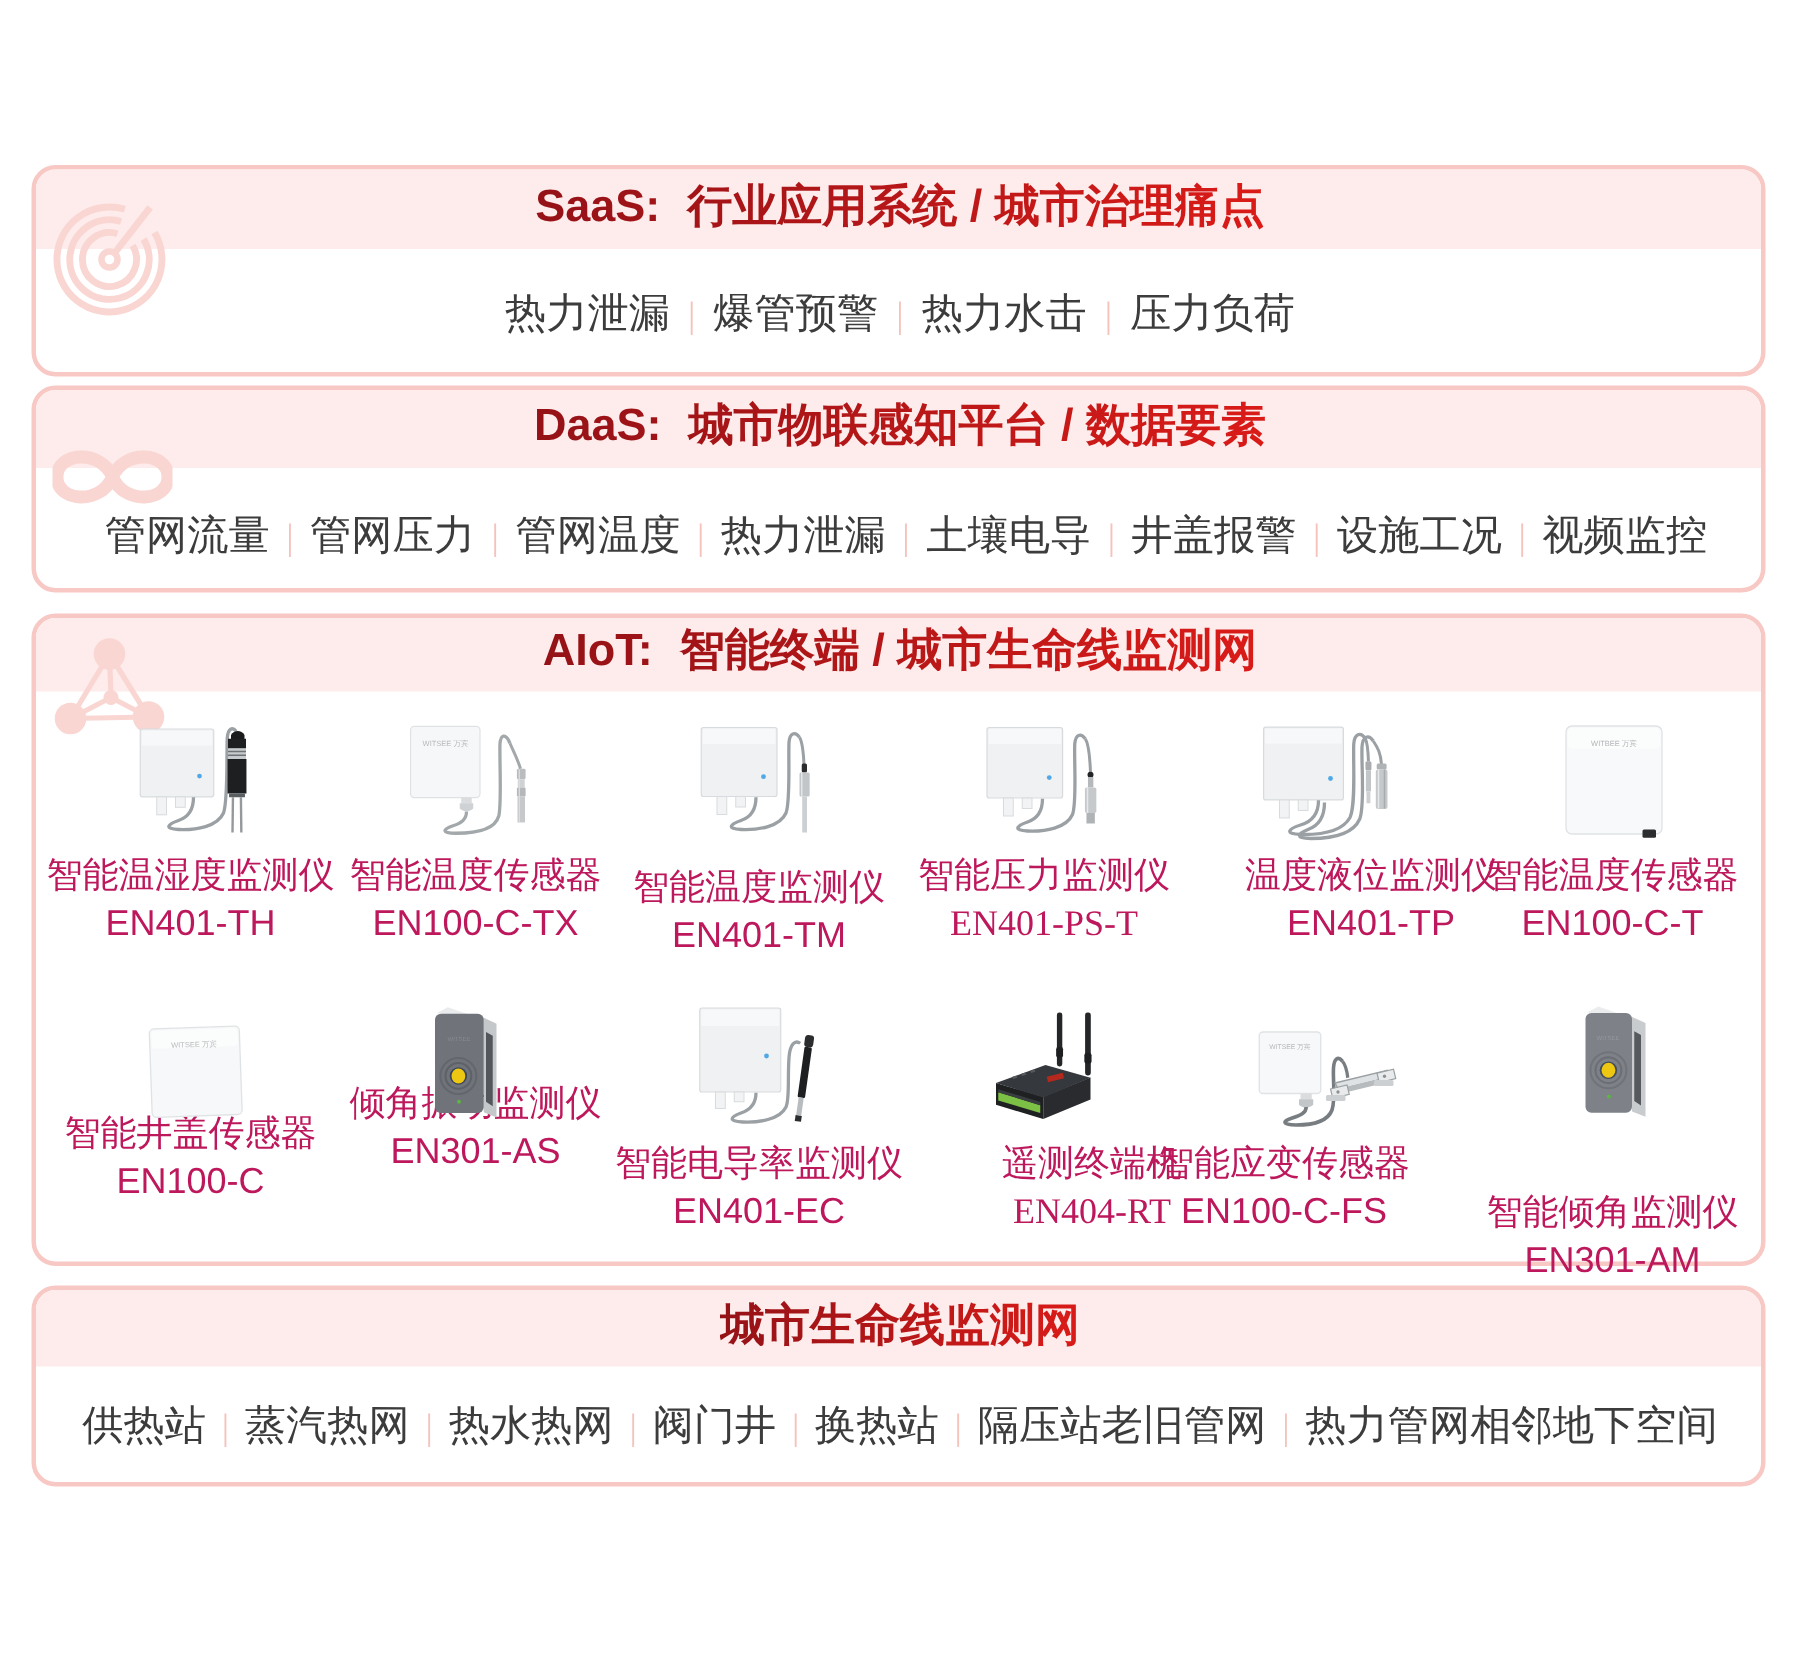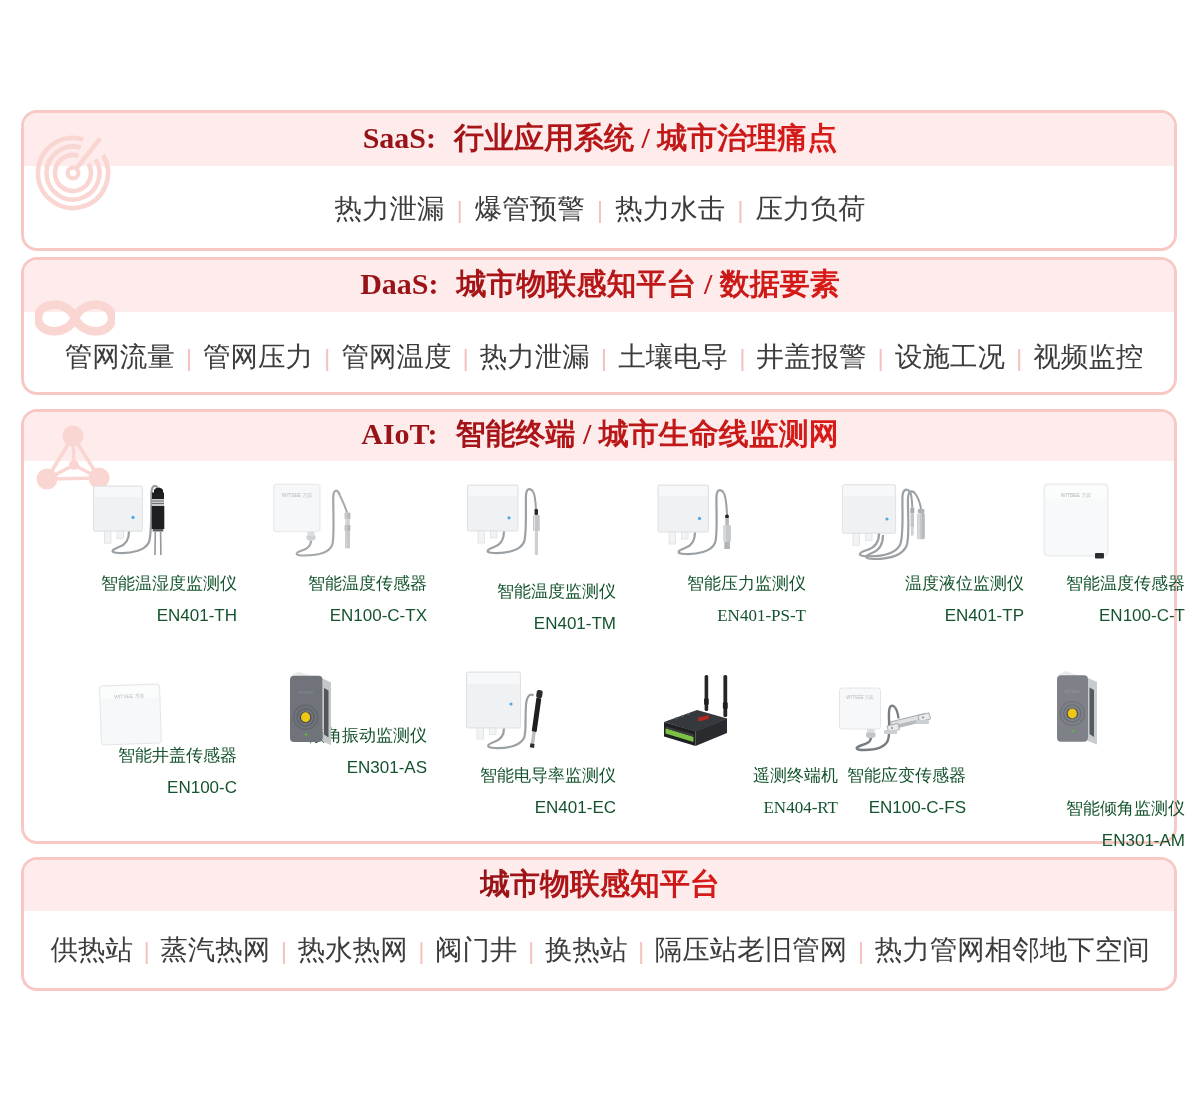--- a/index.html
+++ b/index.html
@@ -1,27 +1,27 @@
 <!DOCTYPE html>
 <html lang="zh"><head>
 <meta charset="utf-8">
 <style>
   html,body{margin:0;padding:0;}
   body{width:1200px;height:1109px;background:#ffffff;position:relative;overflow:hidden;
        font-family:"Liberation Sans",sans-serif;}
   .box{position:absolute;left:21px;width:1150px;border:3px solid #f7c8c4;border-radius:16px;background:#fff;}
   .band{position:absolute;left:0;top:0;width:100%;background:#fdeceb;border-radius:13px 13px 0 0;}
-  .title{position:absolute;left:0;width:1200px;text-align:center;font-size:30px;font-weight:700;line-height:40px;font-family:Liberation Serif, serif;}
+  .title{position:absolute;left:0;width:1200px;text-align:center;font-size:30px;font-weight:700;line-height:40px;}
   .csp{display:inline-block;width:18px;}
   .title span.g{background:linear-gradient(90deg,#941217,#da1b18);-webkit-background-clip:text;background-clip:text;color:transparent;display:inline-block;}
-  .items{position:absolute;left:0;width:1200px;text-align:center;font-size:27.5px;line-height:40px;color:#3c3c3c;white-space:nowrap;}
+  .items{position:absolute;left:0;width:1200px;text-align:center;font-size:27.5px;line-height:40px;color:#3c3c3c;white-space:nowrap;font-family:Liberation Serif, serif;}
   .sep{color:#f5c2bc;padding:0 11px;font-weight:400;font-size:24.5px;}
   .items.w .sep{padding:0 12px;}
   .items.n .sep{padding:0 10.5px;}
-  .lab{position:absolute;width:220px;text-align:right;font-size:17px;line-height:32px;color:#14532d;}
+  .lab{position:absolute;width:220px;text-align:center;font-size:24px;line-height:32px;color:#be185d;}
   .dev{position:absolute;width:190px;height:95px;}
   svg{display:block;}
 </style>
 </head>
 <body>
 
 <div class="box" style="top:110px;height:135px;">
     <div class="band" style="height:53px;"></div>
   </div>
 <div class="box" style="top:257px;height:132px;">
@@ -60,21 +60,21 @@
     <circle cx="40" cy="14" r="10.5"></circle>
     <circle cx="14" cy="57" r="10.5"></circle>
     <circle cx="66" cy="56" r="10.5"></circle>
     <circle cx="41" cy="43" r="5"></circle>
   </g>
 </svg>
 
 <div class="title" style="top:118px;"><span class="g">SaaS:<i class="csp"></i>行业应用系统 / 城市治理痛点</span></div>
 <div class="title" style="top:264px;"><span class="g">DaaS:<i class="csp"></i>城市物联感知平台 / 数据要素</span></div>
 <div class="title" style="top:414px;"><span class="g">AIoT:<i class="csp"></i>智能终端 / 城市生命线监测网</span></div>
-<div class="title" style="top:864px;"><span class="g">城市物联感知平台</span></div>
+<div class="title" style="top:864px;"><span class="g">城市生命线监测网</span></div>
 
 <div class="items w" style="top:189px;">热力泄漏<span class="sep">|</span>爆管预警<span class="sep">|</span>热力水击<span class="sep">|</span>压力负荷</div>
 <div class="items" style="top:337px;left:4px;">管网流量<span class="sep">|</span>管网压力<span class="sep">|</span>管网温度<span class="sep">|</span>热力泄漏<span class="sep">|</span>土壤电导<span class="sep">|</span>井盖报警<span class="sep">|</span>设施工况<span class="sep">|</span>视频监控</div>
 <div class="items n" style="top:930px;">供热站<span class="sep">|</span>蒸汽热网<span class="sep">|</span>热水热网<span class="sep">|</span>阀门井<span class="sep">|</span>换热站<span class="sep">|</span>隔压站老旧管网<span class="sep">|</span>热力管网相邻地下空间</div>
 
 <div class="lab" style="left:17px;top:568px;">智能温湿度监测仪<br>EN401-TH</div>
 <div class="lab" style="left:207px;top:568px;">智能温度传感器<br>EN100-C-TX</div>
 <div class="lab" style="left:396px;top:576px;">智能温度监测仪<br>EN401-TM</div>
 <div class="lab" style="left:586px;top:568px;font-family:Liberation Serif, serif;">智能压力监测仪<br>EN401-PS-T</div>
 <div class="lab" style="left:804px;top:568px;">温度液位监测仪<br>EN401-TP</div>

